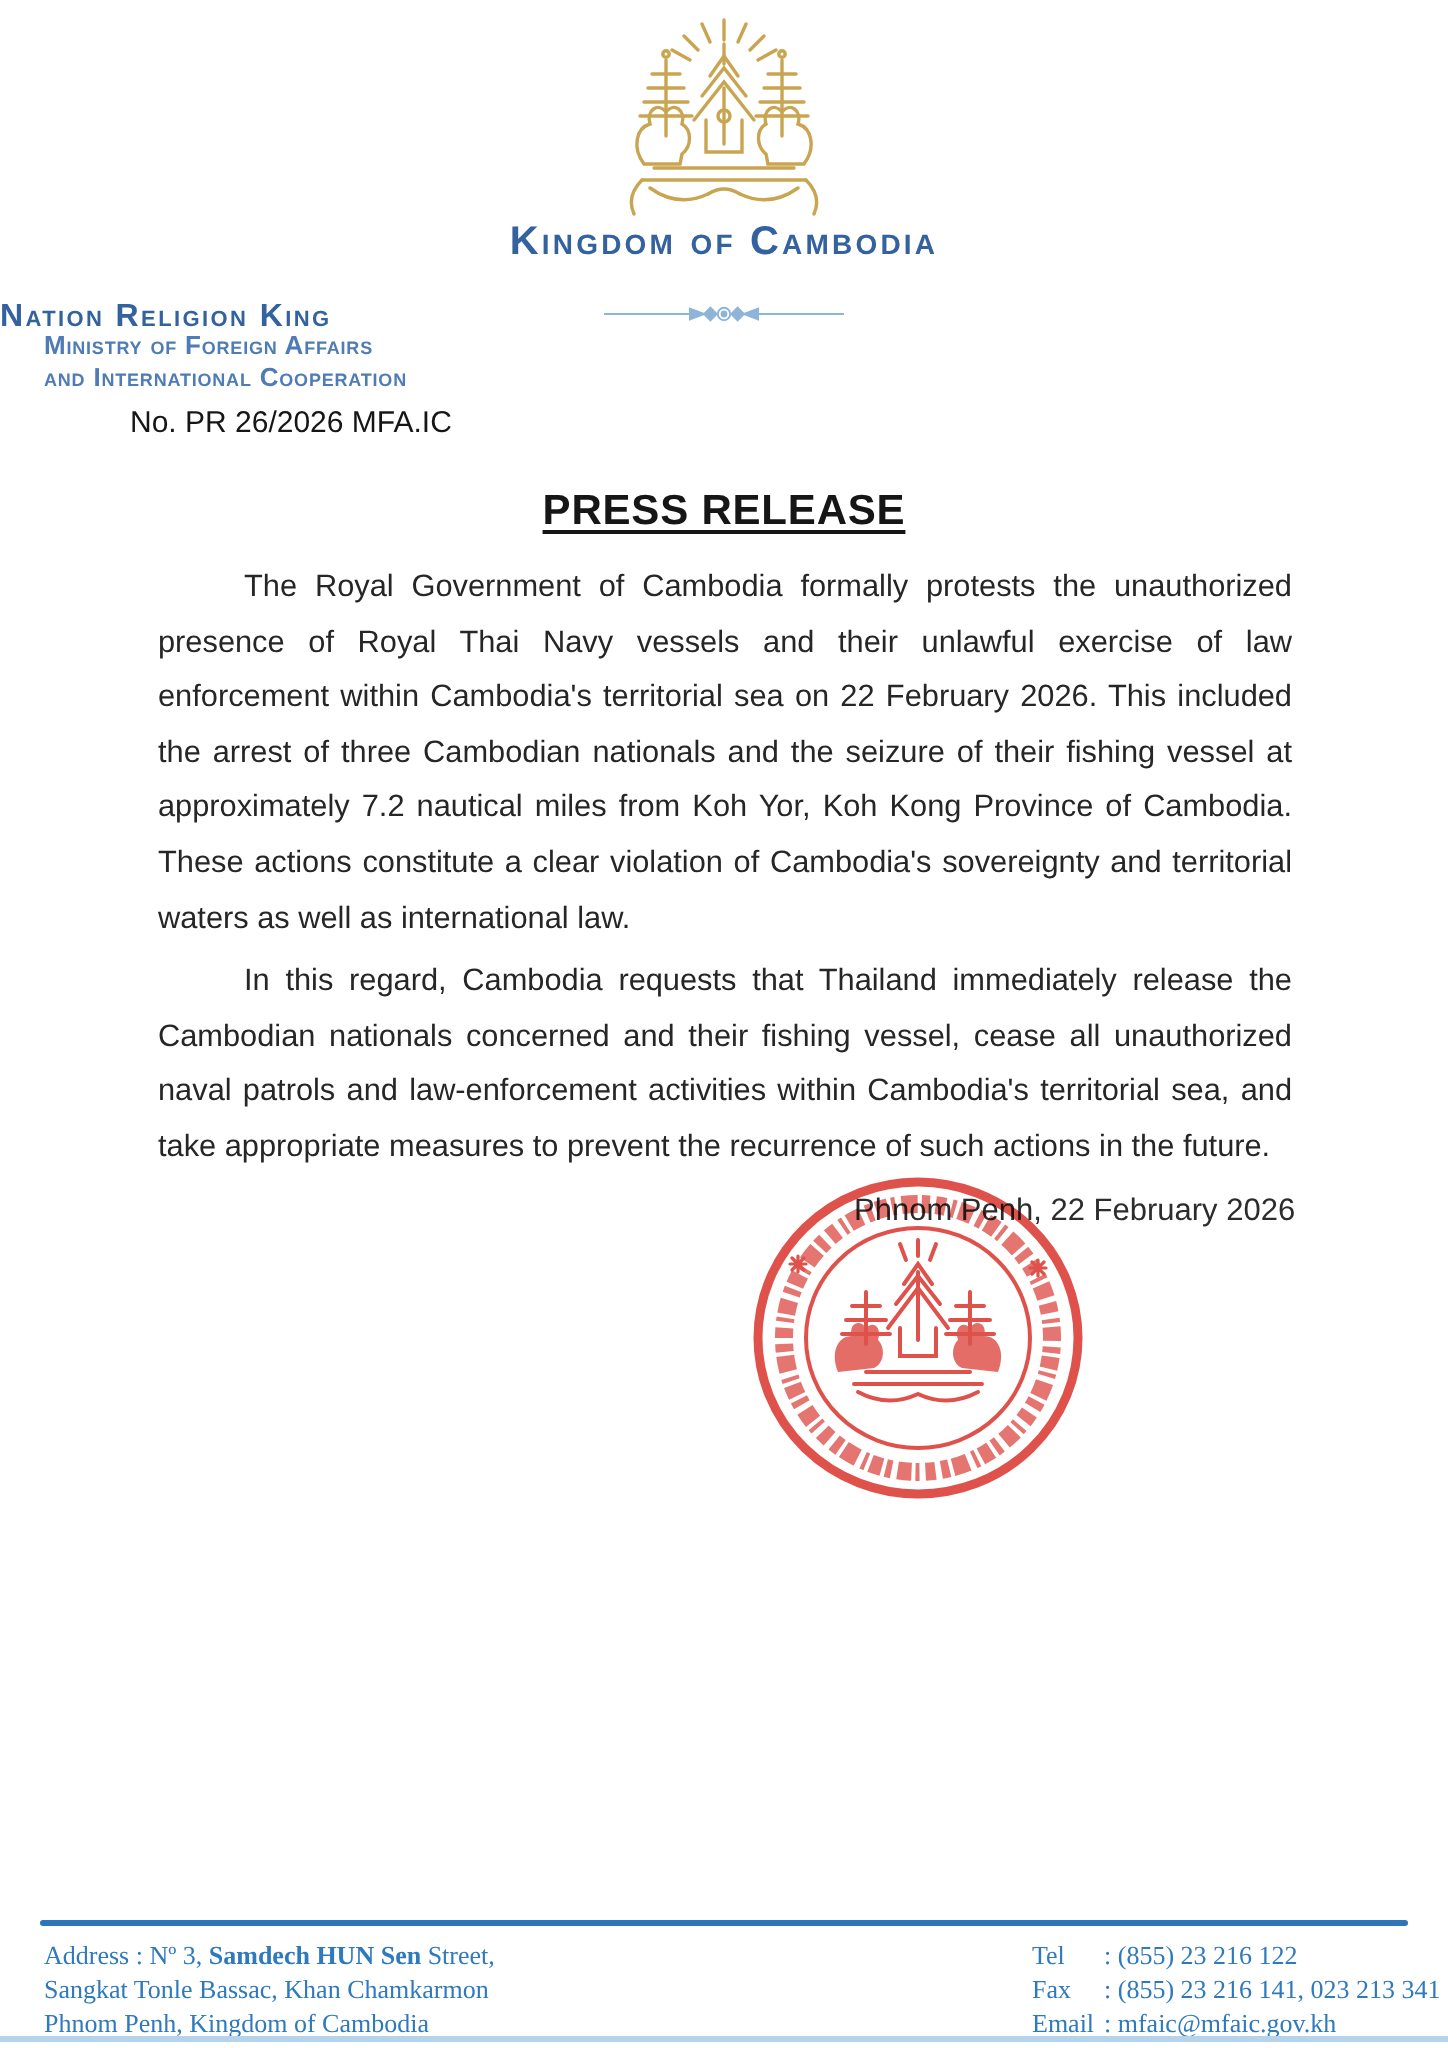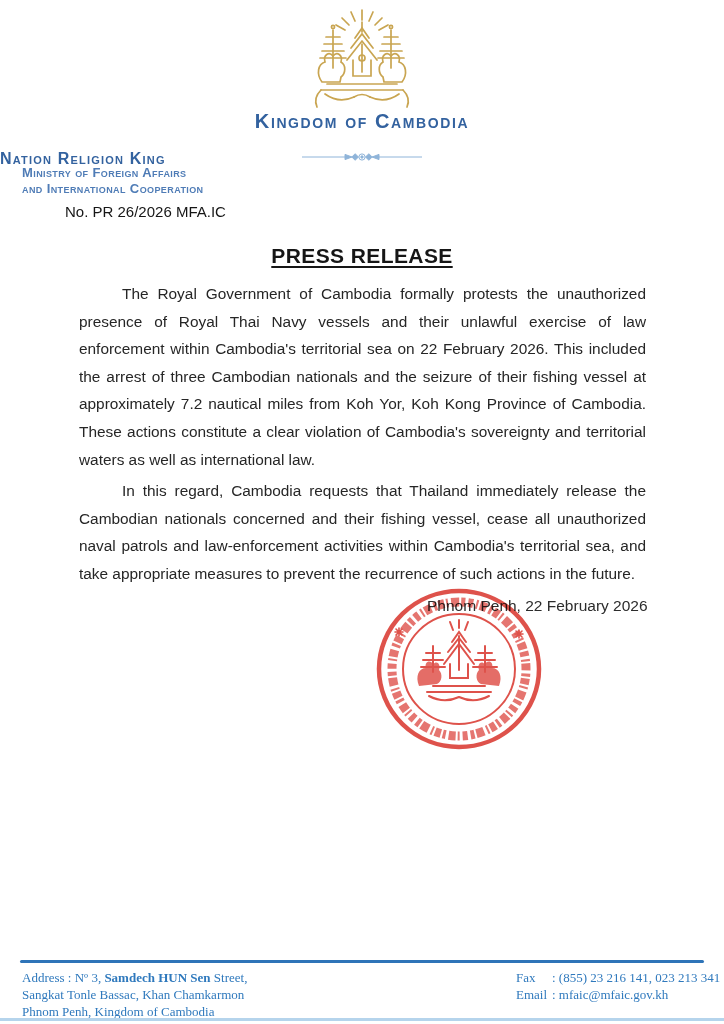--- a/index.html
+++ b/index.html
@@ -167,20 +167,23 @@
     <div class="addr">
       <div>
         <span>Address : </span><span>Nº 3, </span><b>Samdech HUN Sen</b><span> Street,</span>
       </div>
       <div>Sangkat Tonle Bassac, Khan Chamkarmon</div>
       <div>Phnom Penh, Kingdom of Cambodia</div>
     </div>
 
     <div class="contacts">
       <div class="row">
+        <span class="lbl">Tel</span><span>: (855) 23 216 122</span>
+      </div>
+      <div class="row">
         <span class="lbl">Fax</span><span>: (855) 23 216 141, 023 213 341</span>
       </div>
       <div class="row">
         <span class="lbl">Email</span><span>: mfaic@mfaic.gov.kh</span>
       </div>
     </div>
 
     <div class="bottom-rule"></div>
   </footer>
 

